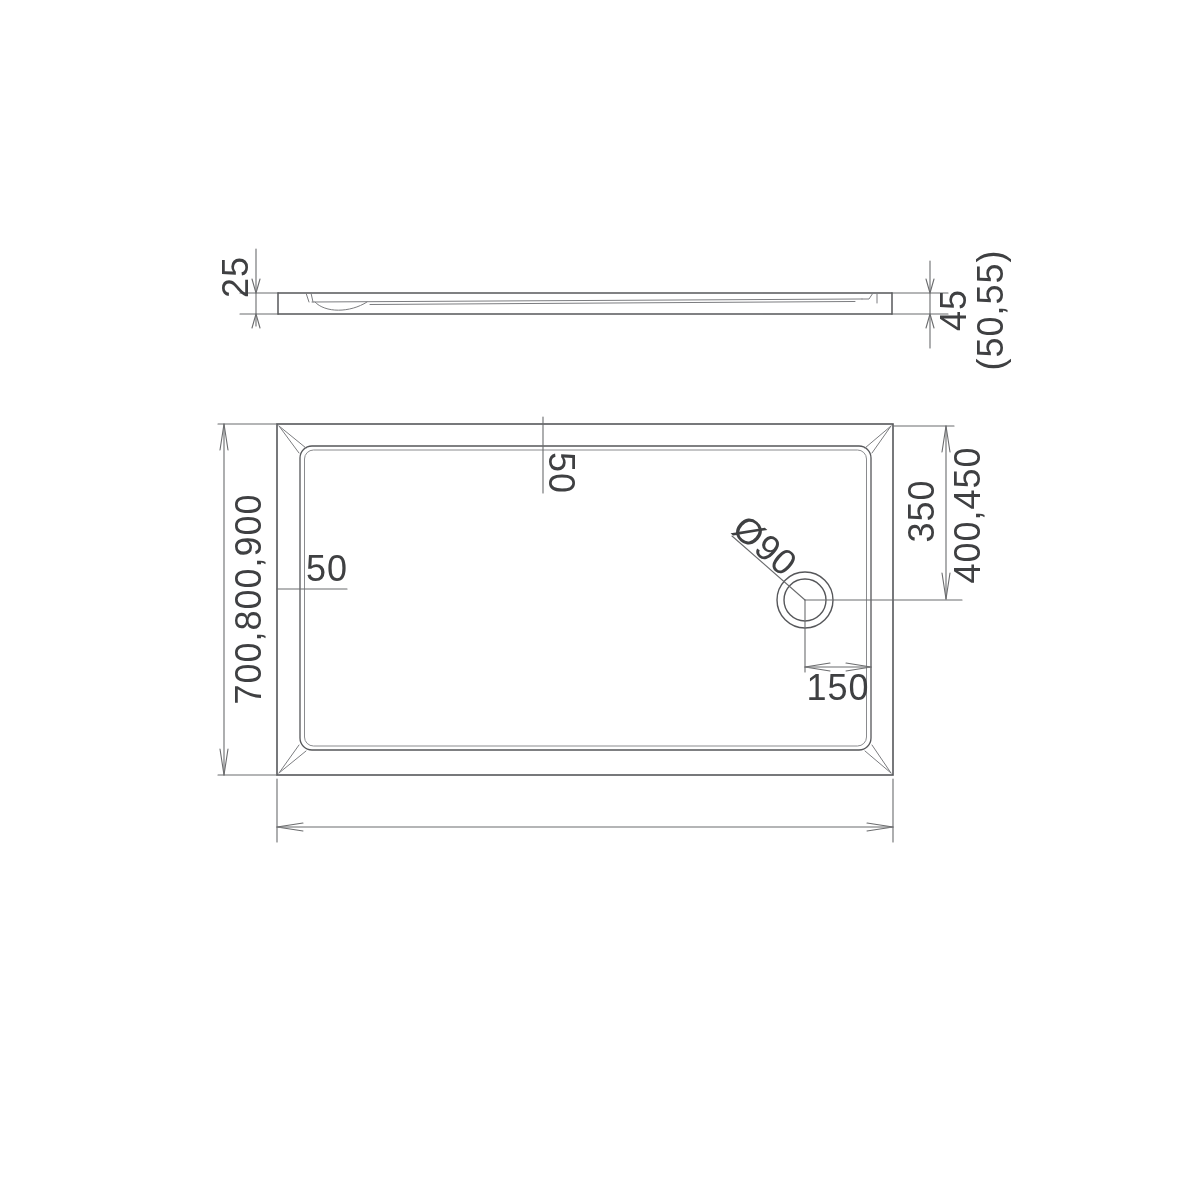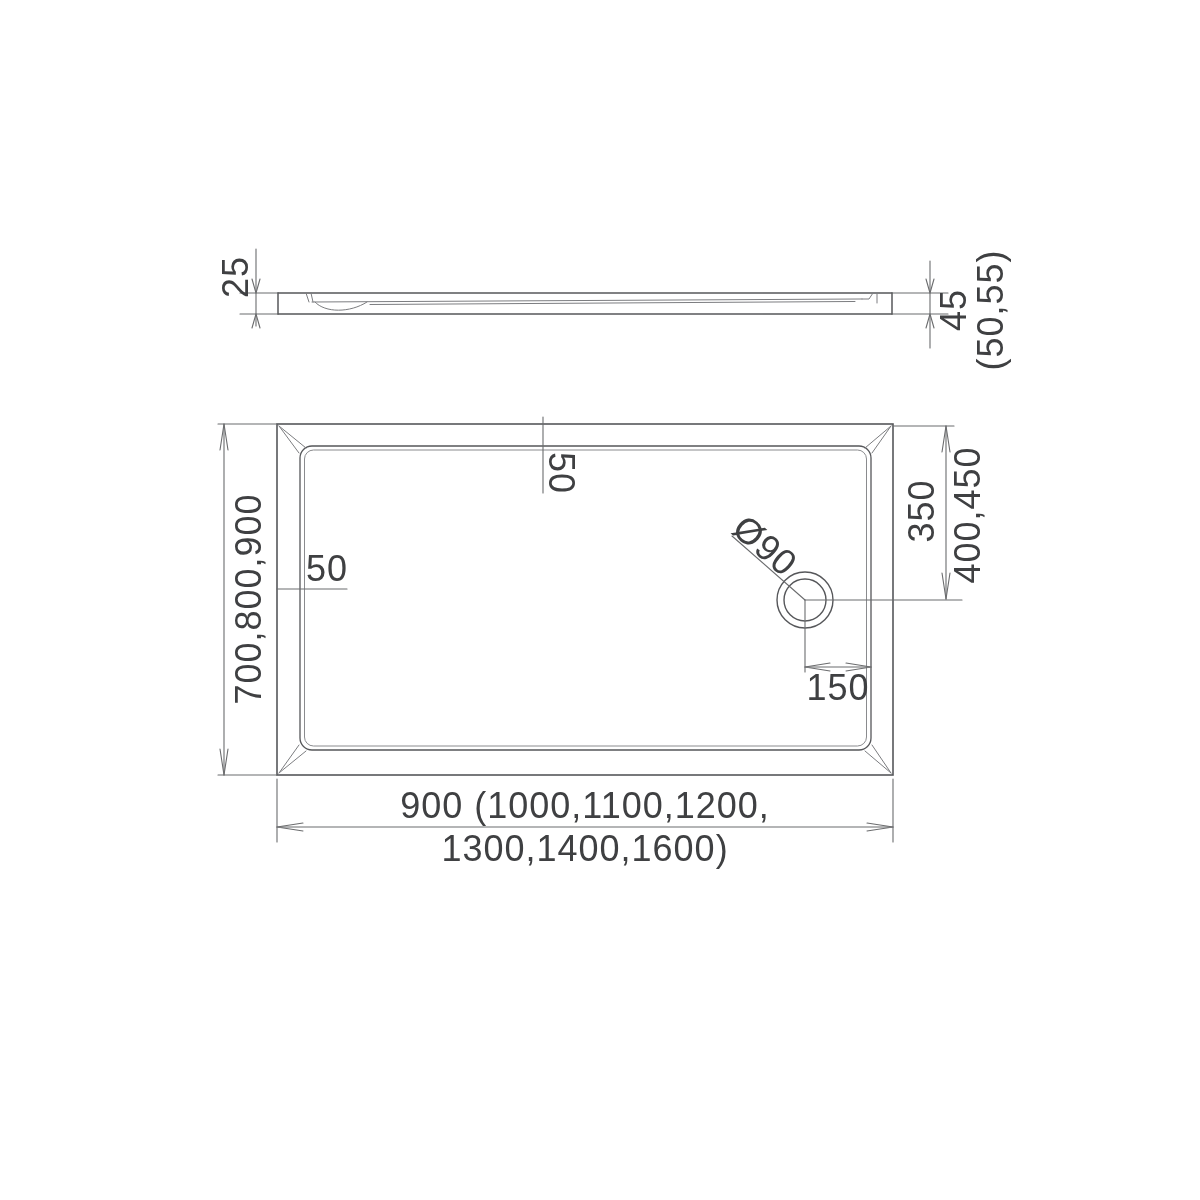--- a/index.html
+++ b/index.html
@@ -129,17 +129,15 @@
   <div class="lbl" style="left:327px;top:569px;">50</div>
 
   <div class="lbl rot-diag" style="left:765px;top:546px;">Ø90</div>
 
   <div class="lbl rot-ccw" style="left:922px;top:511px;">350</div>
 
   <div class="lbl rot-ccw" style="left:968px;top:515px;">400,450</div>
 
   <div class="lbl" style="left:838px;top:688px;text-align:center;">150</div>
 
-  <div class="lbl" style="left:585px;top:806px;">900 (1000,1100,1200,</div>
 
-  <div class="lbl" style="left:585px;top:849px;">1300,1400,1600)</div>
 
 </div>
 
 </body></html>

